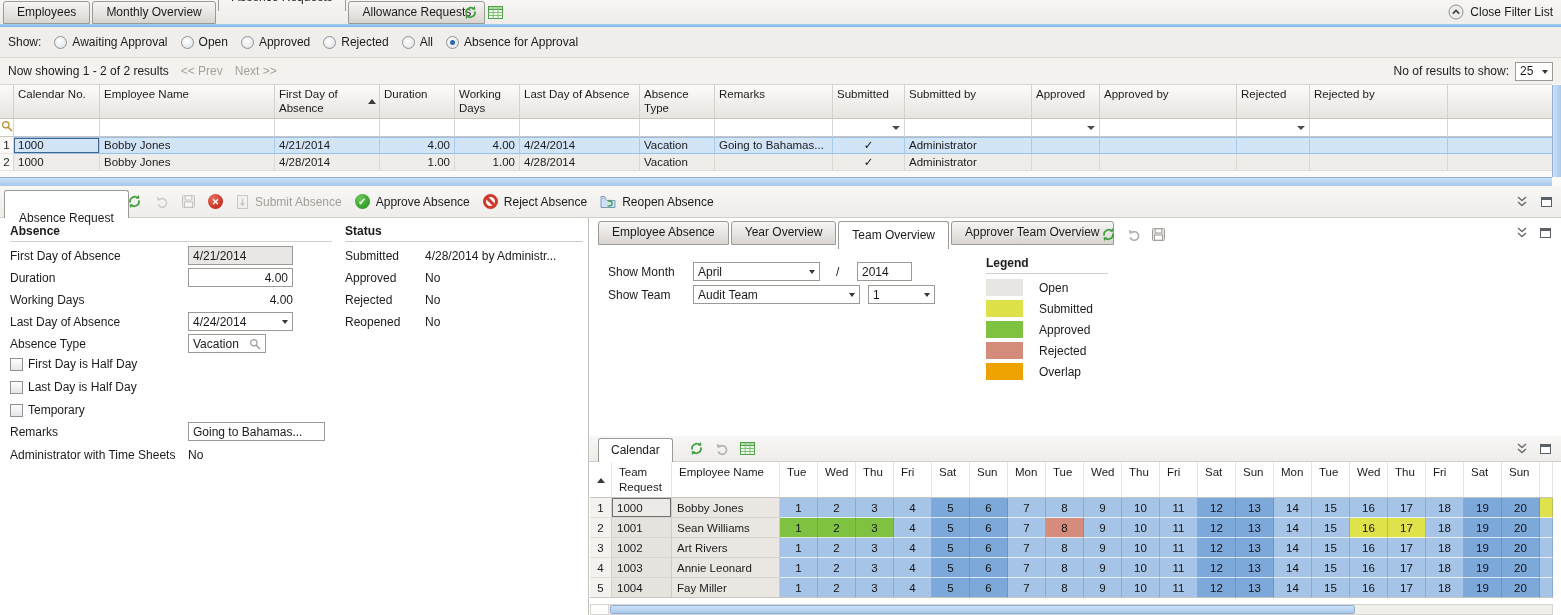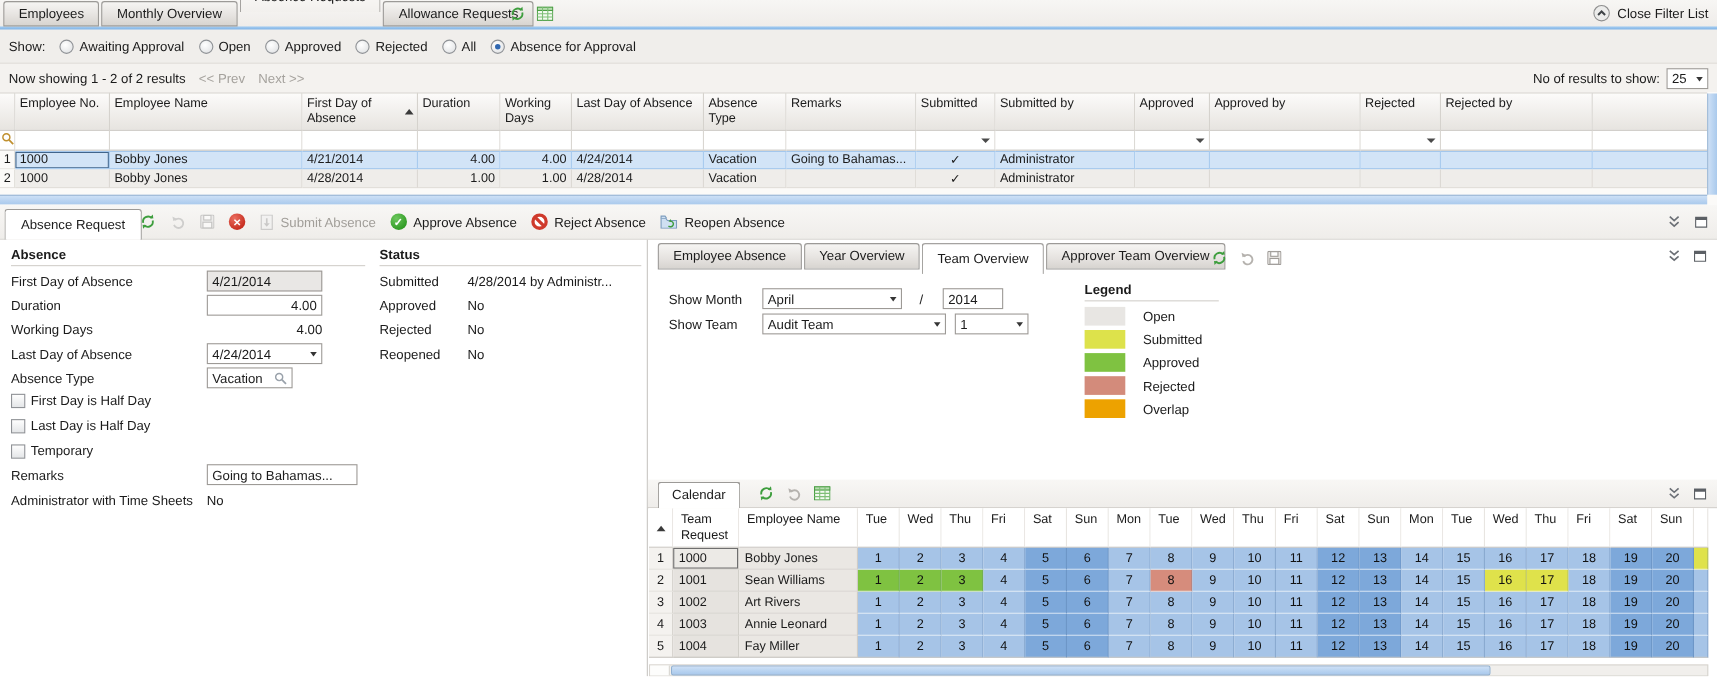--- a/index.html
+++ b/index.html
@@ -57,21 +57,21 @@
   tr.sel td.focus{box-shadow:inset 0 0 0 1px #41658c}
   tr.odd td{background:#efedea;border-right:1px solid #dcd9d4;border-bottom:1px solid #e2dfda}
   .al{text-align:left}.ar{text-align:right}.ac{text-align:center}
   .grid-hscroll{position:absolute;left:0;top:93px;width:1552px;height:9px;box-sizing:border-box;
                 background:linear-gradient(#cde0f6,#a9c9ec);border-top:1px solid #8fb0d3}
   .grid-vscroll{position:absolute;right:0;top:1px;width:9px;height:92px;box-sizing:border-box;
                 background:linear-gradient(90deg,#cde0f6,#a9c9ec);border-left:1px solid #8fb0d3}
   
   .reqbar{position:absolute;top:186px;left:0;right:0;height:32px;box-sizing:border-box;
           background:linear-gradient(#f8f7f5,#efedea);border-bottom:1px solid #d2cfca}
-  .pane-tab{position:absolute;left:4px;bottom:-1px;box-sizing:border-box;height:28px;padding:6px 14px 0;background:#fff;
+  .pane-tab{position:absolute;left:4px;bottom:-1px;box-sizing:border-box;height:28px;padding:20px 14px 0;background:#fff;
             border:1px solid #9c9a97;border-bottom:none;border-radius:3px 3px 0 0;z-index:2;white-space:nowrap}
   .req-btns{position:absolute;left:127px;top:0;bottom:0;display:flex;align-items:center;gap:13px}
   .tbtn{display:flex;align-items:center;gap:6px;cursor:default;white-space:nowrap}
   .tbtn.dis{color:#a19e99}
   .tbtn.dis .ic{opacity:.55;filter:grayscale(1)}
   .bar-right{position:absolute;right:9px;top:9px;display:flex;gap:13px;align-items:center}
   
   .ic{display:inline-flex;align-items:center;justify-content:center;flex:none}
   .delete-icon{width:15px;height:15px;border-radius:50%;color:#fff;font-size:9px;font-weight:bold;
                background:radial-gradient(circle at 35% 30%,#ea6d5f,#c62c1e 75%)}
@@ -221,21 +221,21 @@
           <col style="width: 127px;">
           <col style="width: 68px;">
           <col style="width: 137px;">
           <col style="width: 73px;">
           <col style="width: 138px;">
           <col style="width: 104px;">
         </colgroup>
         <thead>
           <tr class="ghead">
             <th class="rn"></th>
-            <th class="hc"><span>Employee No.</span></th>
+            <th class="hc"><span>Calendar No.</span></th>
             <th class="hc"><span>Employee Name</span></th>
             <th class="hc"><span>First Day of Absence</span><span class="sort-asc"></span></th>
             <th class="hc"><span>Duration</span></th>
             <th class="hc"><span>Working Days</span></th>
             <th class="hc"><span>Last Day of Absence</span></th>
             <th class="hc"><span>Absence Type</span></th>
             <th class="hc"><span>Remarks</span></th>
             <th class="hc"><span>Submitted</span></th>
             <th class="hc"><span>Submitted by</span></th>
             <th class="hc"><span>Approved</span></th>

